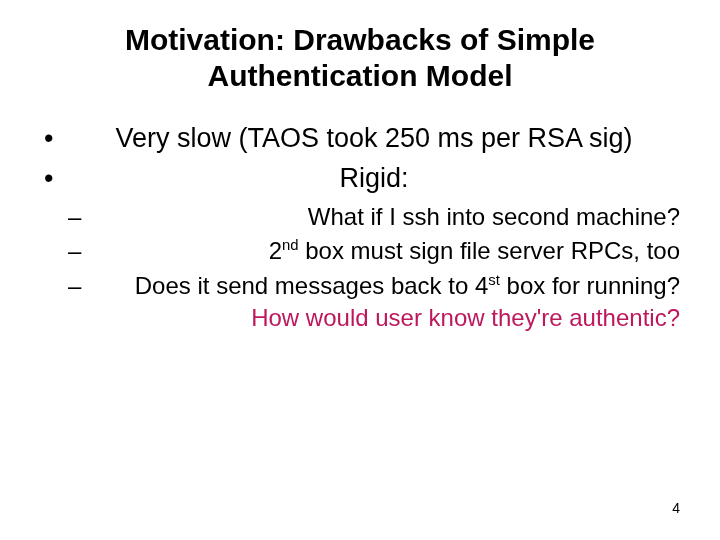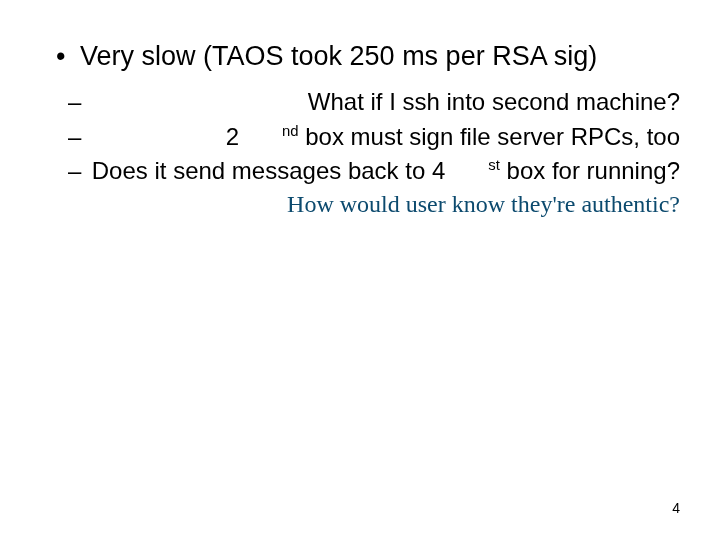--- a/index.html
+++ b/index.html
@@ -23,22 +23,23 @@
     font-size: 30px;
     text-align: center;
     padding: 22px 70px 0 70px;
     line-height: 1.2;
   }
   .body {
     padding: 26px 40px 0 40px;
   }
   ul.bullets {
     list-style: none;
-    margin: 12px;
+    margin: 0;
     padding: 0;
+    text-align: center;
   }
   ul.bullets > li {
     position: relative;
     padding-left: 28px;
     font-size: 27px;
     line-height: 1.35;
     margin-bottom: 4px;
   }
   ul.bullets > li::before {
     content: "•";
@@ -61,45 +62,51 @@
     line-height: 1.35;
     margin-bottom: 2px;
     text-align: right;
   }
   ul.dashes > li::before {
     content: "–";
     position: absolute;
     left: 0;
     top: 0;
   }
-  .red { color: #0c4a6e; font-family: Liberation Serif, serif; }
+  .red { color: #be185d; }
   sup {
     font-size: 0.62em;
     vertical-align: super;
     line-height: 0;
-    margin-left: 43px;
   }
   .pagenum {
     position: absolute;
     bottom: 24px;
     right: 40px;
     font-size: 14px;
     color: #000;
   }
 </style>
 </head>
 <body>
 
 <div class="slide">
 
+  <div class="title">
+    <span>Motivation: Drawbacks of Simple</span><br>
+    <span>Authentication Model</span>
+  </div>
 
   <div class="body">
     <ul class="bullets">
       <li>
         <span>Very slow (TAOS took 250 ms per RSA sig)</span>
+      </li>
+      <li>
+        <span>Rigid:</span>
       </li>
     </ul>
     <ul class="dashes" id="dash-list">
         <li><span>What if I ssh into second machine?</span></li>
         <li><span>2</span><sup>nd</sup><span> box must sign file server RPCs, too</span></li>
         <li><span>Does it send messages back to 4</span><sup>st</sup><span> box for running? </span><span class="red">How would user know they're authentic?</span></li>
       </ul>
   </div>
 
   <div class="pagenum">4</div>

